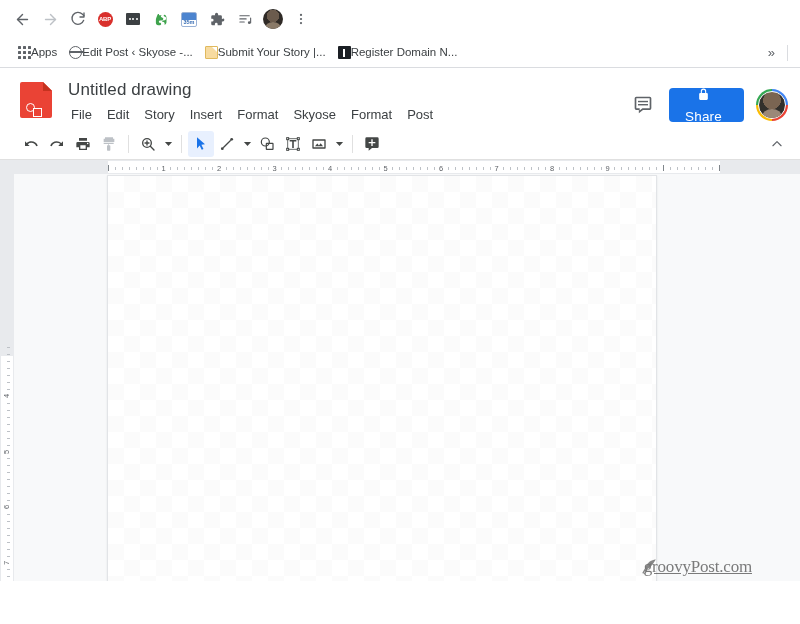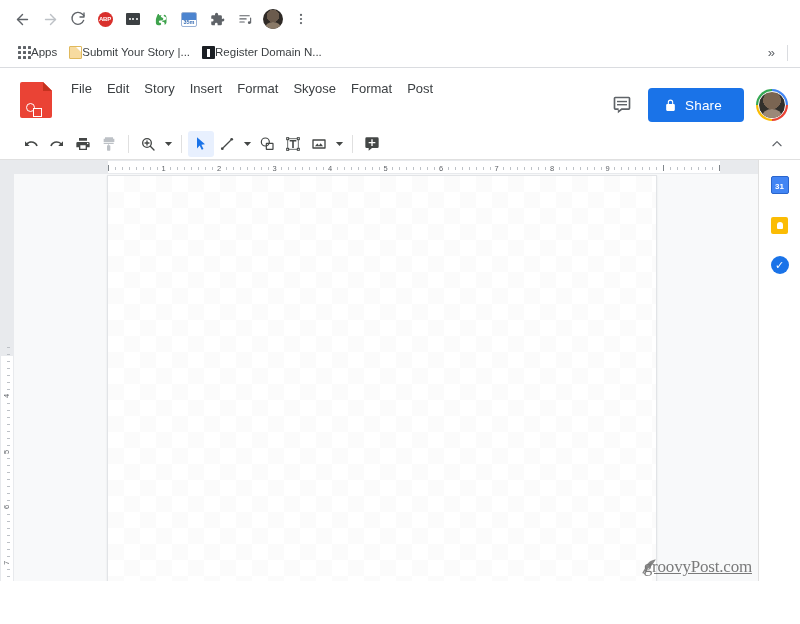--- a/index.html
+++ b/index.html
@@ -167,20 +167,21 @@
   .comment-btn { color:#5f6368; display:flex; padding:4px;}
   .share-btn {
     background:#1a73e8; color:#fff;
     height: 34px; border-radius: 4px;
     display:flex; align-items:center; gap: 8px;
     padding: 0 22px 0 16px;
     font-size: 13.5px; font-weight: 500;
     letter-spacing: 0.2px;
     border:none;
     font-family: "Liberation Sans", sans-serif;
+    flex-direction: column;
   }
   .avatar-g {
     width: 32px; height: 32px; border-radius: 50%;
     background: conic-gradient(#4285f4 0 25%, #ea4335 25% 50%, #fbbc05 50% 75%, #34a853 75% 100%);
     padding: 2px; position:relative;
   }
   .avatar-g .inner {
     width:100%; height:100%; border-radius:50%;
     background: radial-gradient(circle at 50% 32%, #7a6552 0 40%, #32302c 41% 100%);
     overflow:hidden; position:relative; border:1.5px solid #fff;
@@ -394,20 +395,24 @@
           <i></i>
           <i></i>
           <i></i>
           <i></i>
           <i></i>
           <i></i>
         </span>
       <span class="bm-label">Apps</span>
     </div>
     <div class="bm">
+      <span class="fav-globe"></span>
+      <span class="bm-label">Edit Post ‹ Skyose -...</span>
+    </div>
+    <div class="bm">
       <span class="fav-note"></span>
       <span class="bm-label">Submit Your Story |...</span>
     </div>
     <div class="bm">
       <span class="fav-dark">
           <i></i>
         </span>
       <span class="bm-label">Register Domain N...</span>
     </div>
     <div class="bm-spacer"></div>
@@ -421,20 +426,21 @@
       <div class="doc-icon">
         <div class="page"></div>
         <div class="fold"></div>
         <div class="shapes">
             <div class="circ"></div>
             <div class="sq"></div>
           </div>
       </div>
 
       <div class="title-block">
+        <div class="doc-title">Untitled drawing</div>
         <div class="menubar">
           <div class="menu-item">File</div>
           <div class="menu-item">Edit</div>
           <div class="menu-item">Story</div>
           <div class="menu-item">Insert</div>
           <div class="menu-item">Format</div>
           <div class="menu-item">Skyose</div>
           <div class="menu-item">Format</div>
           <div class="menu-item">Post</div>
         </div>
@@ -702,33 +708,20 @@
             <div class="rlabel v" style="top: 206.5px;">7</div>
             <div class="tick v-min" style="top: 213.438px;"></div>
             <div class="tick v-min" style="top: 220.375px;"></div>
           </div>
       </div>
 
       <div class="canvas-area">
         <div class="canvas"></div>
       </div>
 
-      <div class="side-panel">
-        <div class="sp-icon">
-          <div class="ic-cal">31</div>
-        </div>
-        <div class="sp-icon">
-          <div class="ic-keep">
-              <i></i>
-            </div>
-        </div>
-        <div class="sp-icon">
-          <div class="ic-tasks">✓</div>
-        </div>
-      </div>
 
       <div class="watermark">
         <span class="wm-quill">
           <svg width="18" height="18" viewBox="0 0 24 24" fill="currentColor">
               <path d="M21 2s-6 .5-10 4.5C8 9.5 7 13 7 13l-4 7 1.6 1 3.2-5.6s3-.5 6-3.5C18 8 21 2 21 2zM5 21l4-6 1 .8-4 6z"></path>
             </svg>
         </span>
         <span>groovyPost.com</span>
       </div>
 

